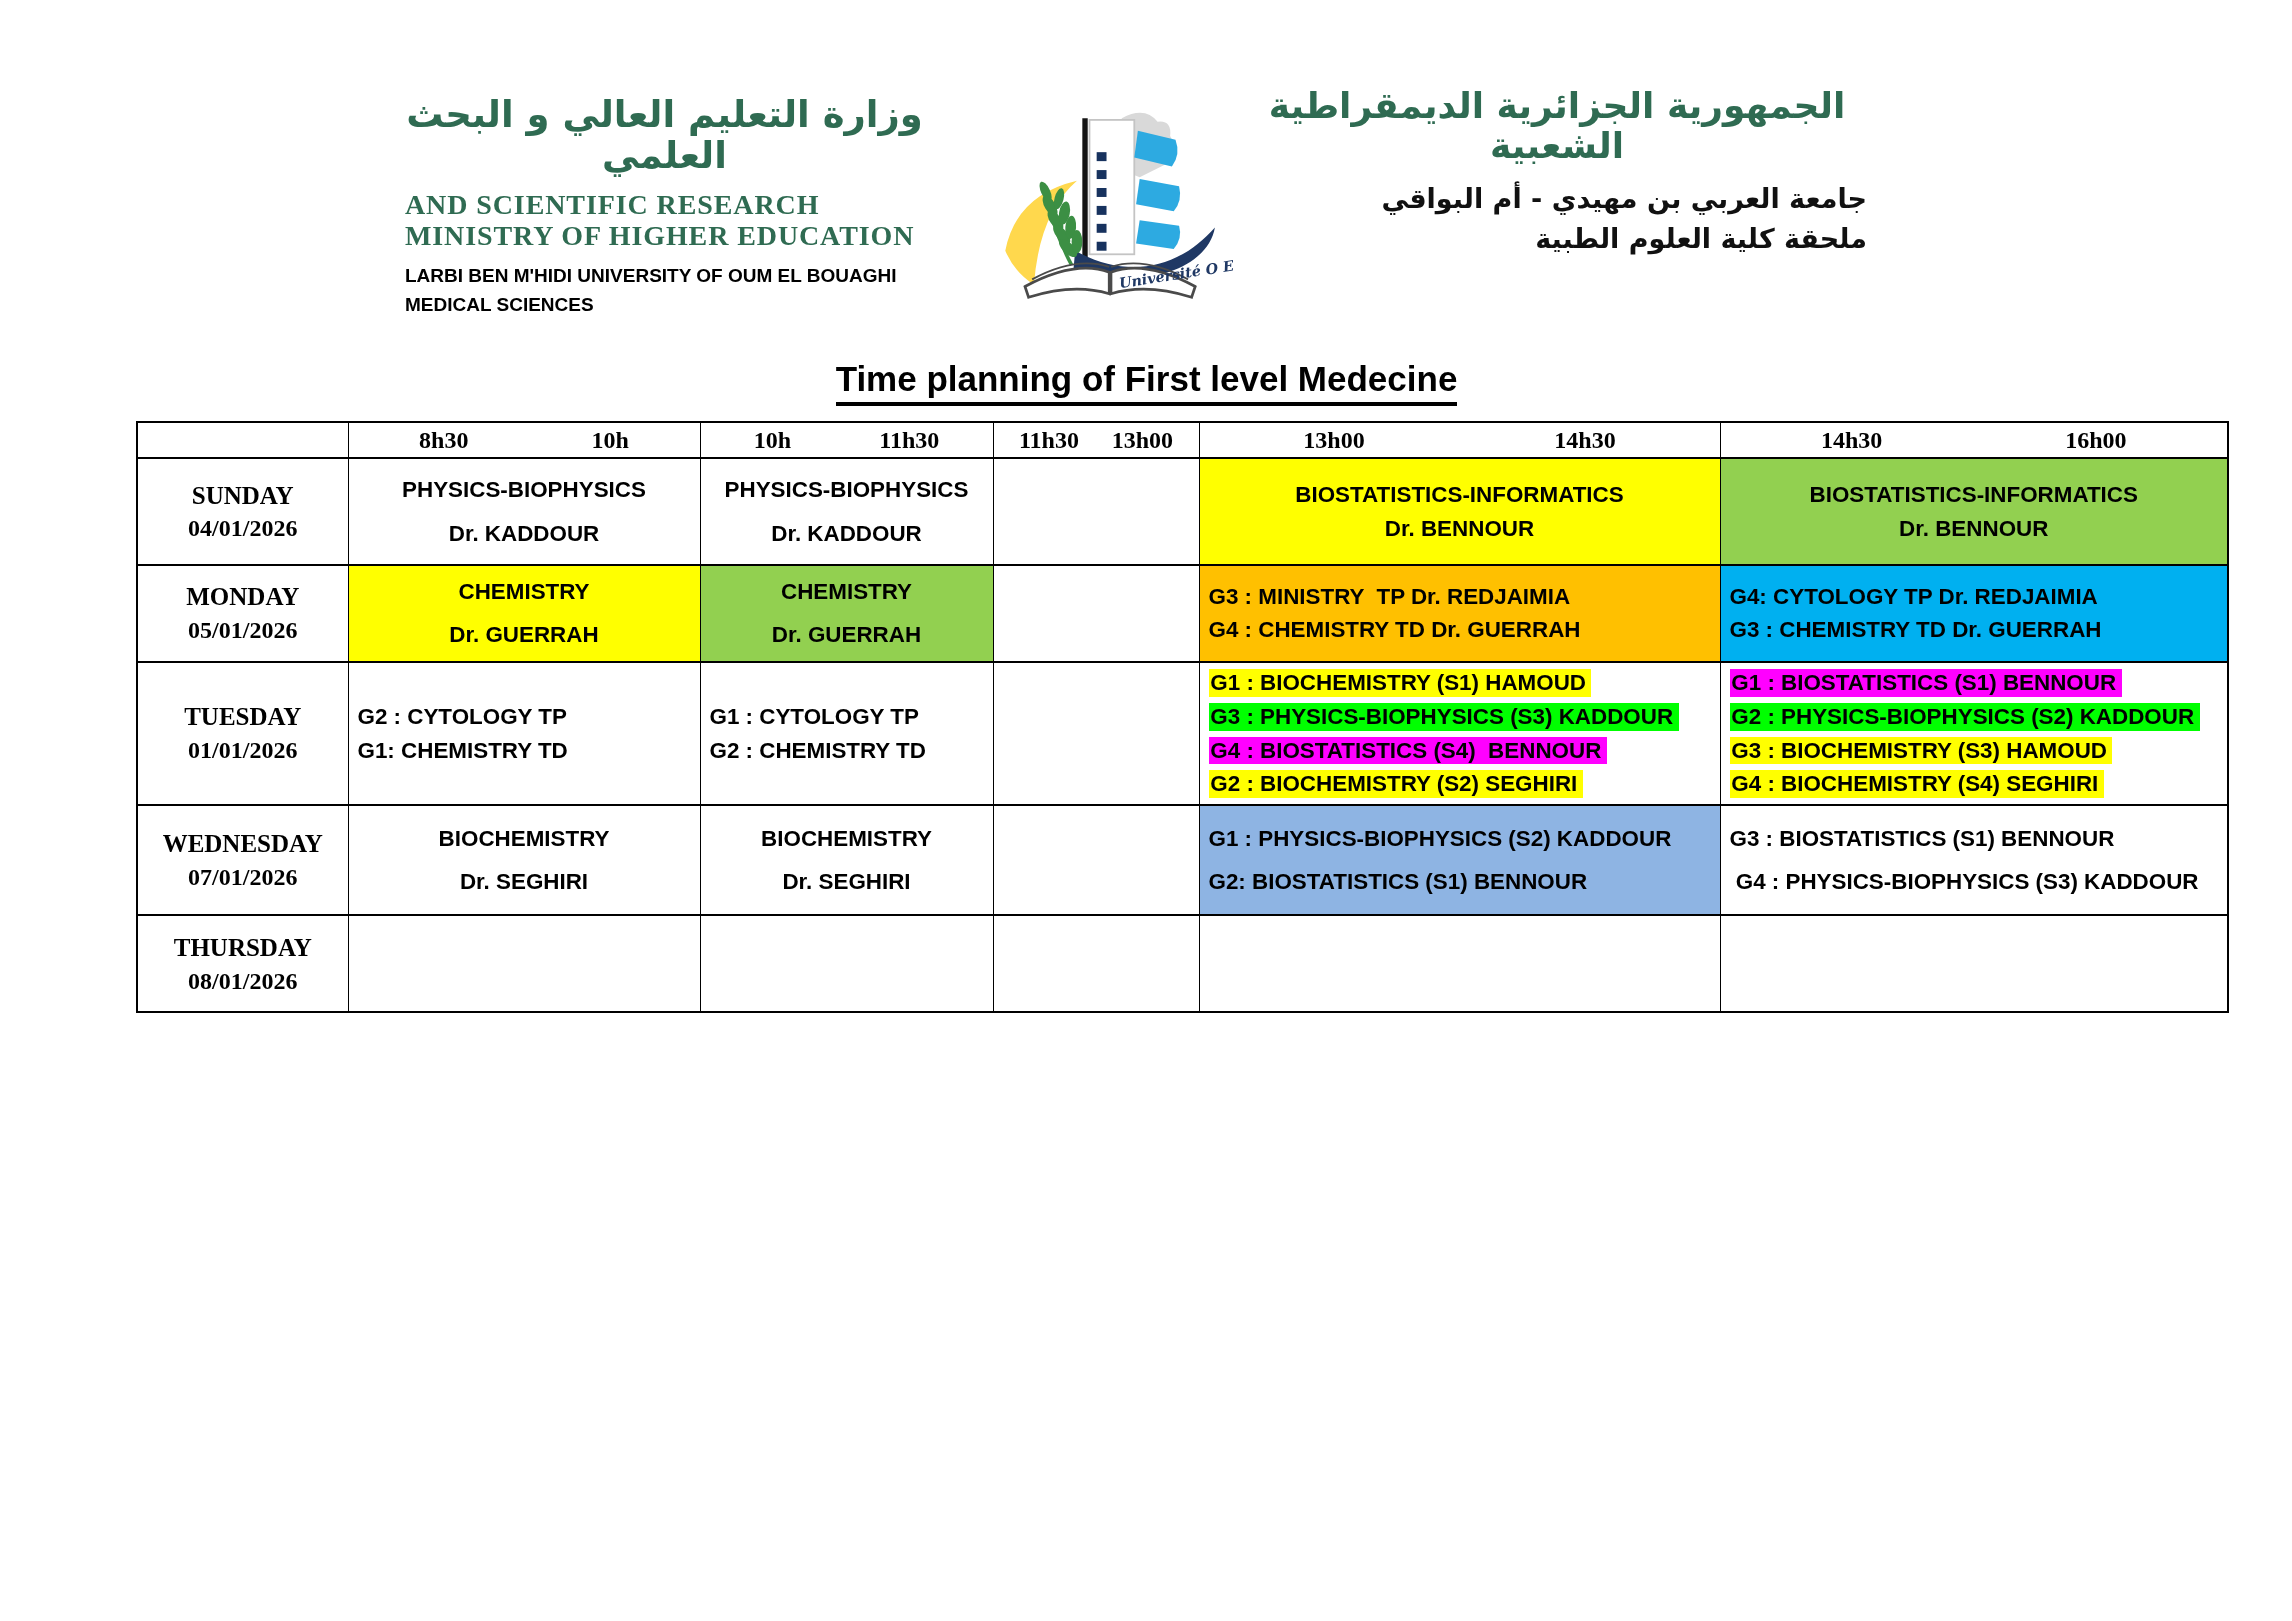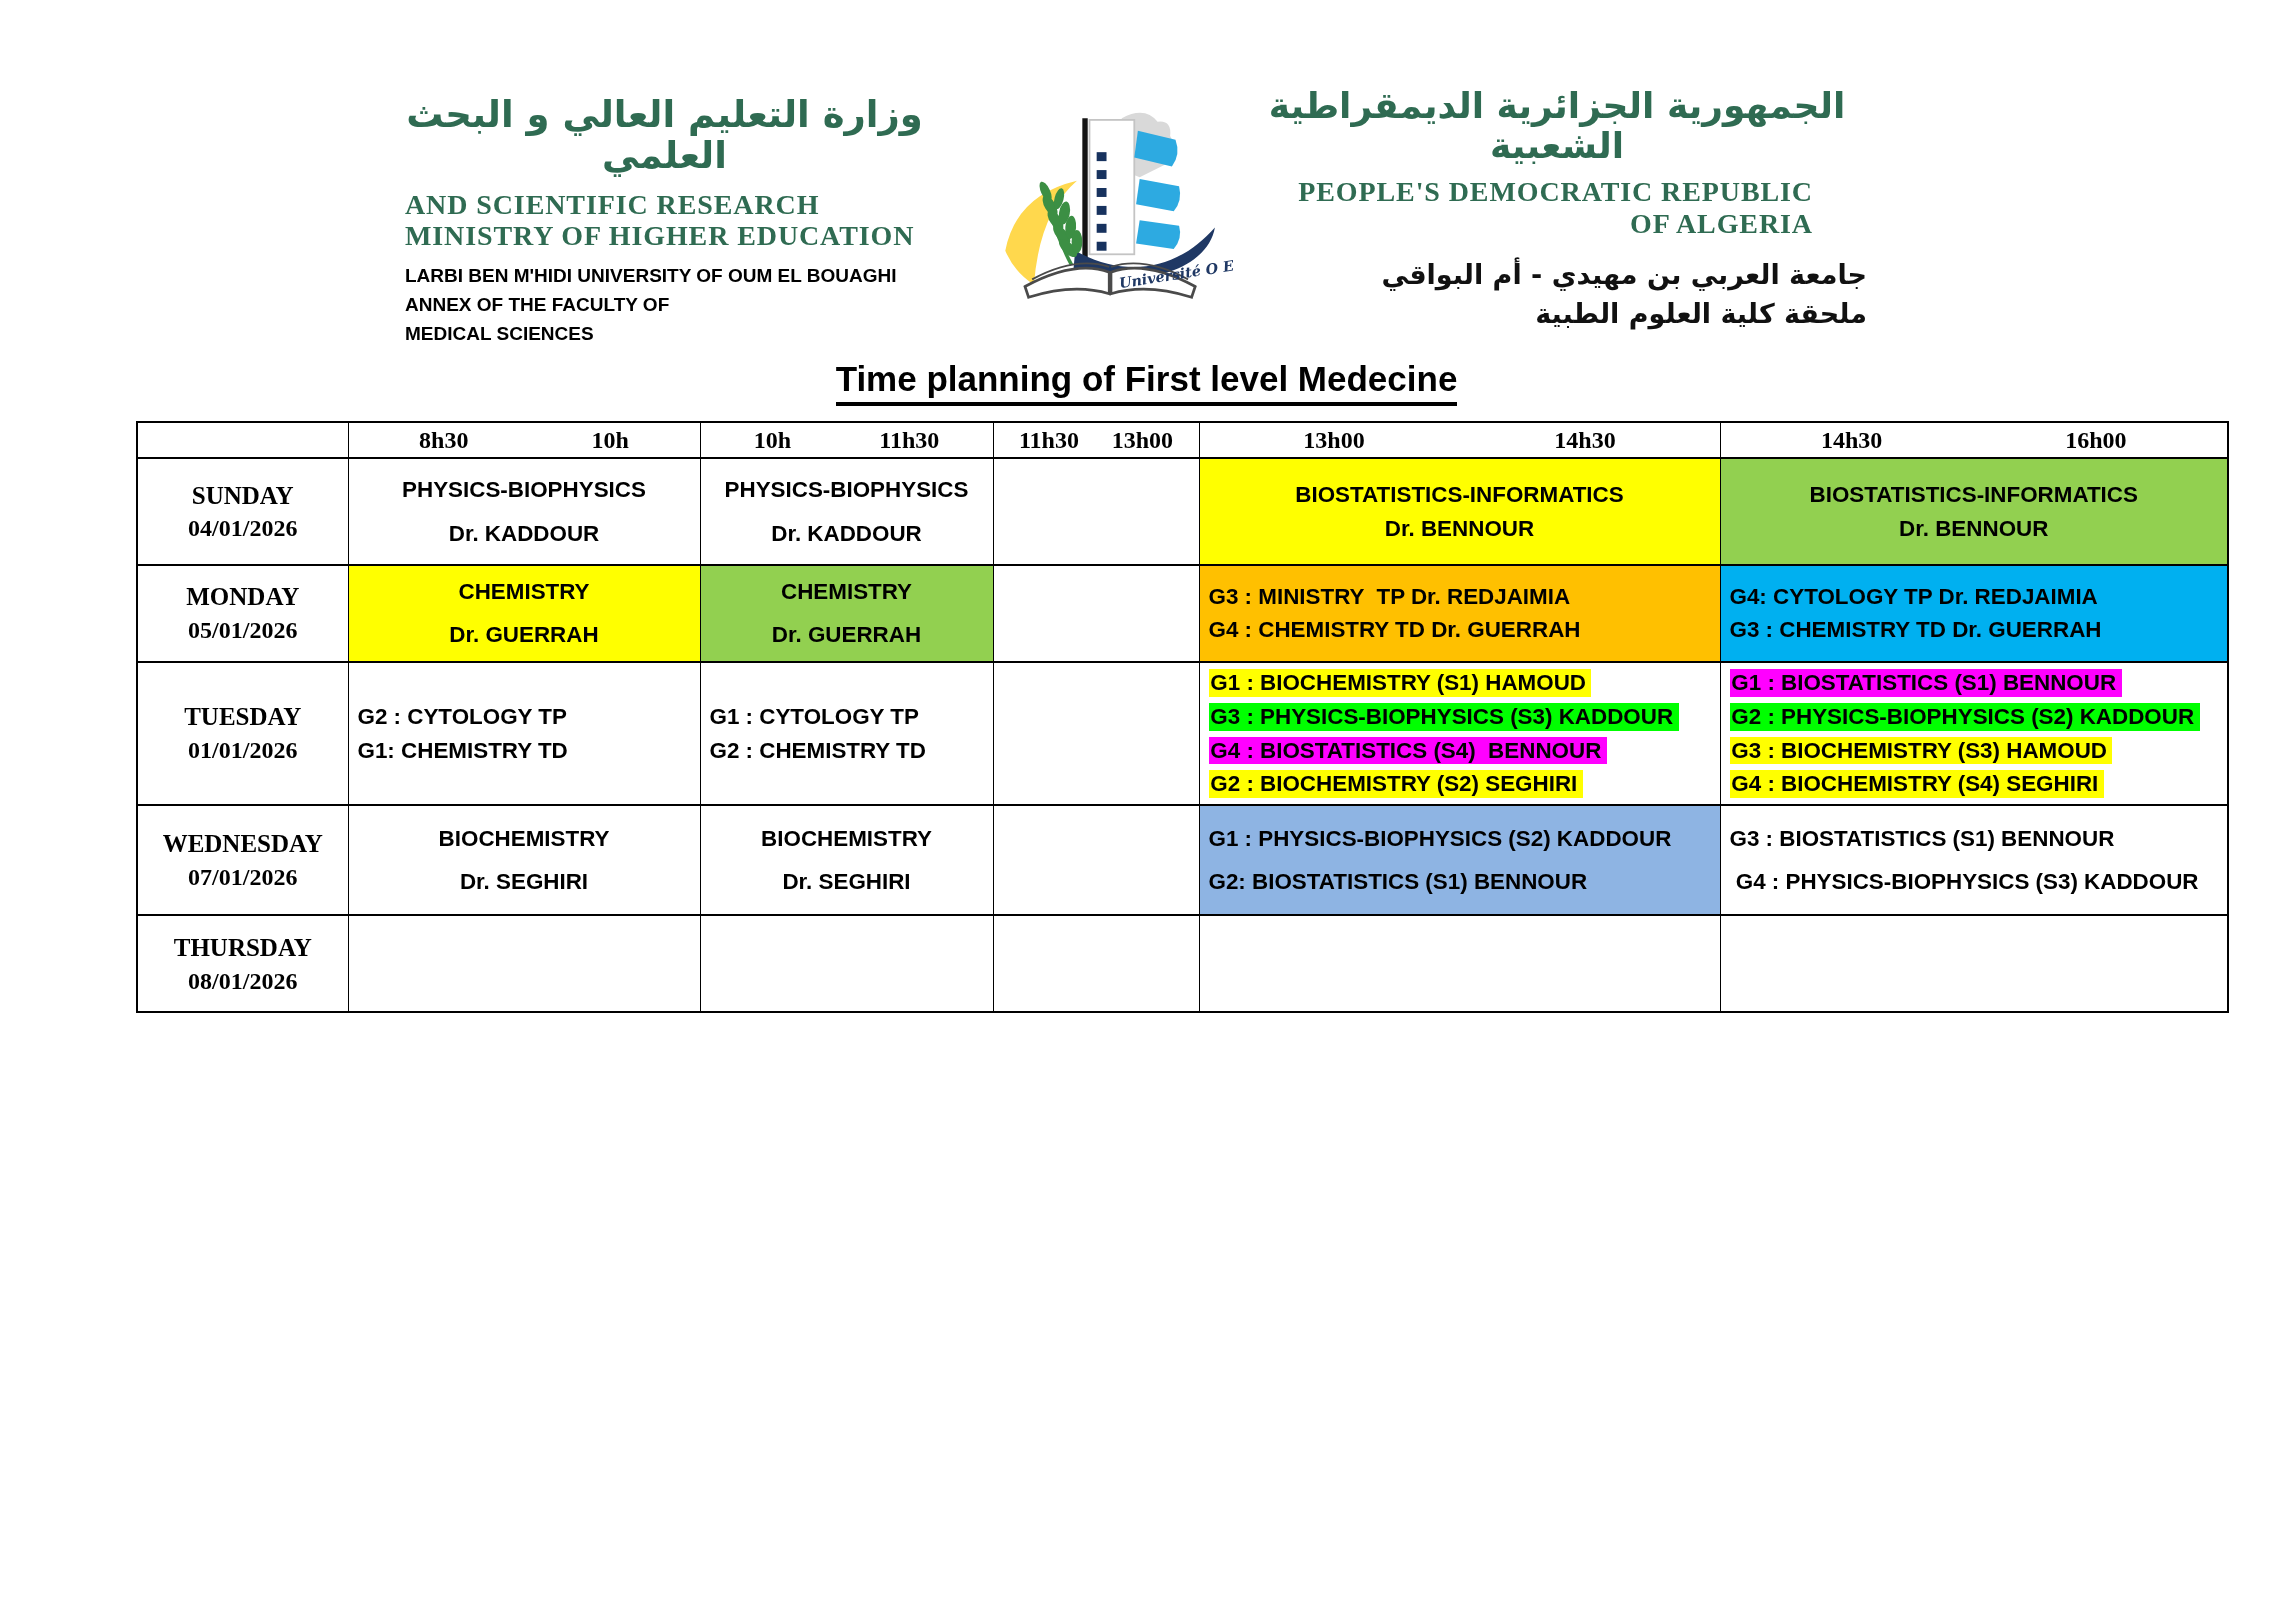--- a/index.html
+++ b/index.html
@@ -54,21 +54,20 @@
 <div id="page">
 
   <div class="hdr-left">
     <div class="ar">وزارة التعليم العالي و البحث العلمي</div>
     <div class="ministry">
       <div>AND SCIENTIFIC RESEARCH</div>
       <div>MINISTRY OF HIGHER EDUCATION</div>
     </div>
     <div class="uni">
       <div>LARBI BEN M'HIDI UNIVERSITY OF OUM EL BOUAGHI</div>
-      <div>ANNEX OF THE FACULTY OF</div>
       <div>MEDICAL SCIENCES</div>
     </div>
   </div>
 
   <div class="hdr-logo">
     <svg width="244" height="215" viewBox="0 0 272 240">
 
       <path d="M148,18 q26,-14 40,4 q16,-2 14,16 q12,20 -6,32 l-28,14 l-20,-8 Z" fill="#d9d9d9"></path>
 
       <rect x="112" y="20" width="50" height="150" fill="#ffffff" stroke="#c4c4c4" stroke-width="2"></rect>
@@ -110,24 +109,20 @@
         <path d="M230,206 Q174,176 136,190 L136,214 Q176,202 226,218 Z"></path>
         <path d="M48,198 Q96,172 134,184" fill="none" stroke-width="2"></path>
         <path d="M222,198 Q174,172 136,184" fill="none" stroke-width="2"></path>
       </g>
       <text x="146" y="208" transform="rotate(-9 146 208)" font-size="16" font-style="italic" font-weight="bold" fill="#1f3864" font-family="DejaVu Serif, serif"><tspan>Université O E B</tspan></text>
     </svg>
   </div>
 
   <div class="hdr-right">
     <div class="ar">الجمهورية الجزائرية الديمقراطية الشعبية</div>
-    <div class="rep">
-      <div>PEOPLE'S DEMOCRATIC REPUBLIC</div>
-      <div>OF ALGERIA</div>
-    </div>
     <div class="arb">
       <div>جامعة العربي بن مهيدي - أم البواقي</div>
       <div>ملحقة كلية العلوم الطبية</div>
     </div>
   </div>
 
   <div class="title-wrap">
     <span class="title">Time planning of First level Medecine</span>
   </div>
 

